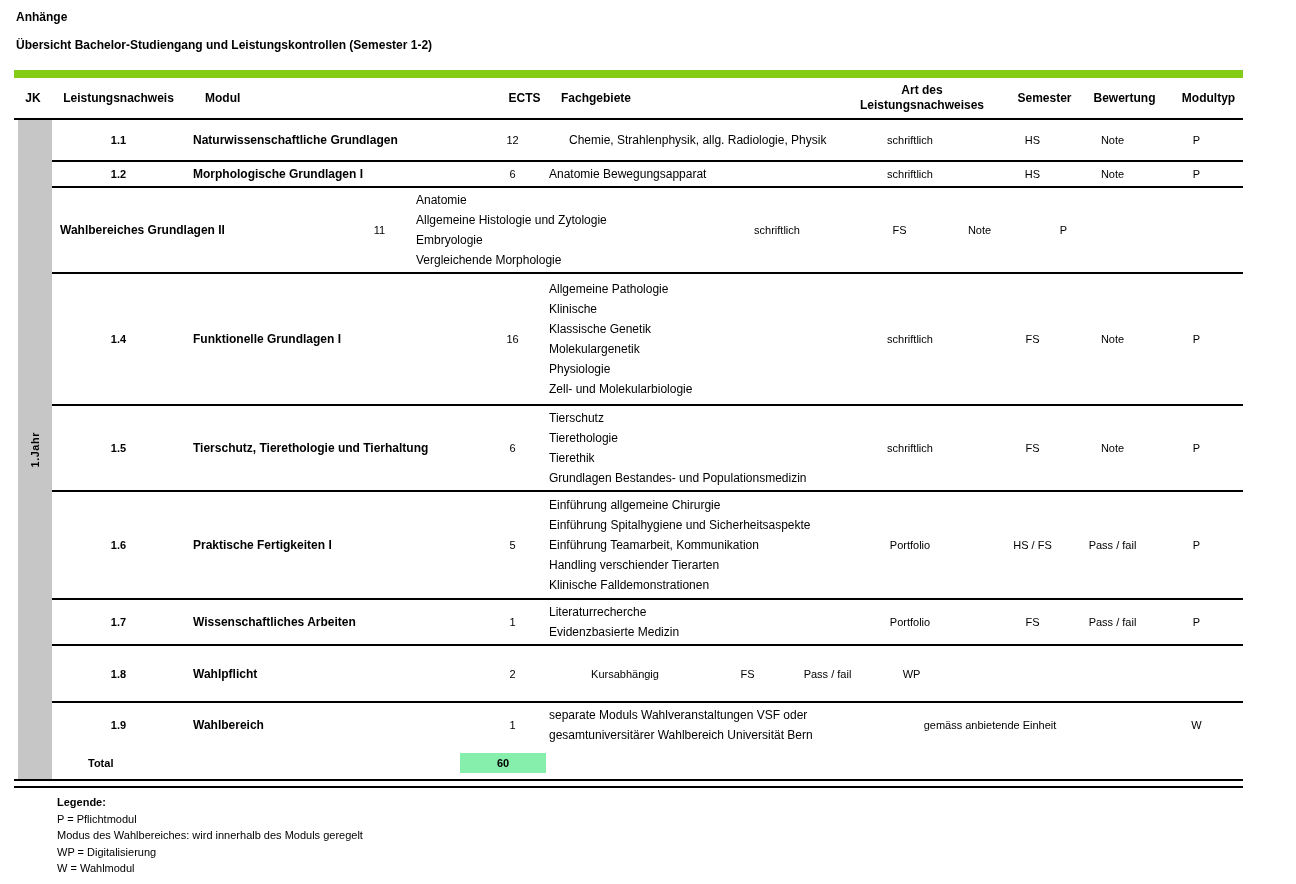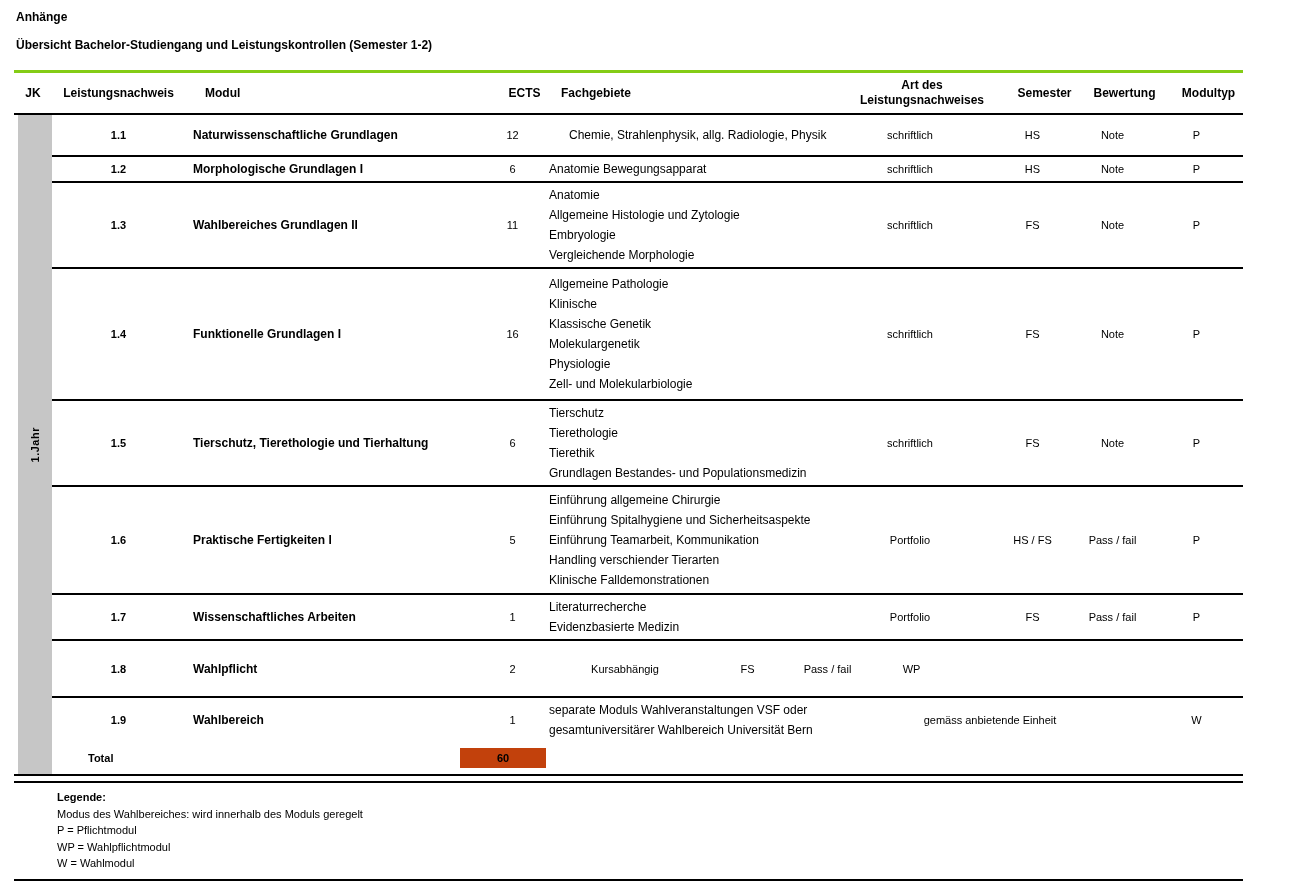--- a/index.html
+++ b/index.html
@@ -9,21 +9,21 @@
     font-family: "Liberation Sans", sans-serif; overflow: hidden;
     -webkit-font-smoothing: antialiased;
   }
   .page { position: relative; width: 1296px; height: 884px; }
 
   .doc-title { margin: 10px 0 0 16px; font-size: 12px; font-weight: bold; }
   .doc-subtitle { margin: 14px 0 0 16px; font-size: 12px; font-weight: bold; }
 
   .doc-table {
     margin: 18px 0 0 14px; width: 1229px;
-    border-top: 3px solid #84cc16; border-bottom: 2px solid #000;
+    border-top: 8px solid #84cc16; border-bottom: 2px solid #000;
   }
 
   
   .c-jk   { width: 38px;  flex: 0 0 38px; }
   .c-ln   { width: 133px; flex: 0 0 133px; }
   .c-mod  { width: 295px; flex: 0 0 295px; }
   .c-ects { width: 65px;  flex: 0 0 65px; }
   .c-fach { width: 285px; flex: 0 0 285px; }
   .c-art  { width: 160px; flex: 0 0 160px; }
   .c-sem  { width: 85px;  flex: 0 0 85px; }
@@ -60,21 +60,21 @@
   .cell.fach {
     flex-direction: column; justify-content: center; align-items: flex-start;
     text-align: left; font-size: 12px; line-height: 20px; padding: 2px 0 2px 4px;
   }
   .cell.fach.indent { padding-left: 24px; }
 
   .total-row { display: flex; align-items: center; height: 32px; }
   .total-label { width: 133px; flex: 0 0 133px; padding-left: 36px; font-weight: bold; font-size: 11px; }
   .total-spacer { width: 275px; flex: 0 0 275px; }
   .total-ects {
-    width: 86px; flex: 0 0 86px; height: 20px; background: #c2410c;
+    width: 86px; flex: 0 0 86px; height: 20px; background: #86efac;
     display: flex; align-items: center; justify-content: center;
     font-weight: bold; font-size: 11px;
   }
 
   .legend-block {
     margin: 5px 0 0 14px; width: 1229px;
     border-top: 2px solid #000; border-bottom: 2px solid #000;
     padding: 6px 0 7px 43px; font-size: 11px; line-height: 16.5px;
   }
   .legend-title { font-weight: bold; }
@@ -131,21 +131,20 @@
             <div class="cell c-ects">6</div>
             <div class="cell fach c-fach">
               <div>Anatomie Bewegungsapparat</div>
             </div>
             <div class="cell c-art">schriftlich</div>
             <div class="cell c-sem">HS</div>
             <div class="cell c-bew">Note</div>
             <div class="cell c-typ">P</div>
           </div>
           <div class="row" style="min-height: 80px;">
-            <div class="cell ln c-ln">1.3</div>
             <div class="cell mod c-mod">Wahlbereiches Grundlagen II</div>
             <div class="cell c-ects">11</div>
             <div class="cell fach c-fach">
               <div>Anatomie</div>
               <div>Allgemeine Histologie und Zytologie</div>
               <div>Embryologie</div>
               <div>Vergleichende Morphologie</div>
             </div>
             <div class="cell c-art">schriftlich</div>
             <div class="cell c-sem">FS</div>
@@ -238,19 +237,19 @@
             <div class="total-spacer"></div>
             <div class="total-ects">60</div>
           </div>
         </div>
     </div>
 
   </div>
 
   <div class="legend-block">
     <div class="legend-title">Legende:</div>
+    <div>P = Pflichtmodul</div>
     <div>Modus des Wahlbereiches: wird innerhalb des Moduls geregelt</div>
-    <div>P = Pflichtmodul</div>
-    <div>WP = Wahlpflichtmodul</div>
+    <div>WP = Digitalisierung</div>
     <div>W = Wahlmodul</div>
   </div>
 
 </div>
 
 </body></html>

